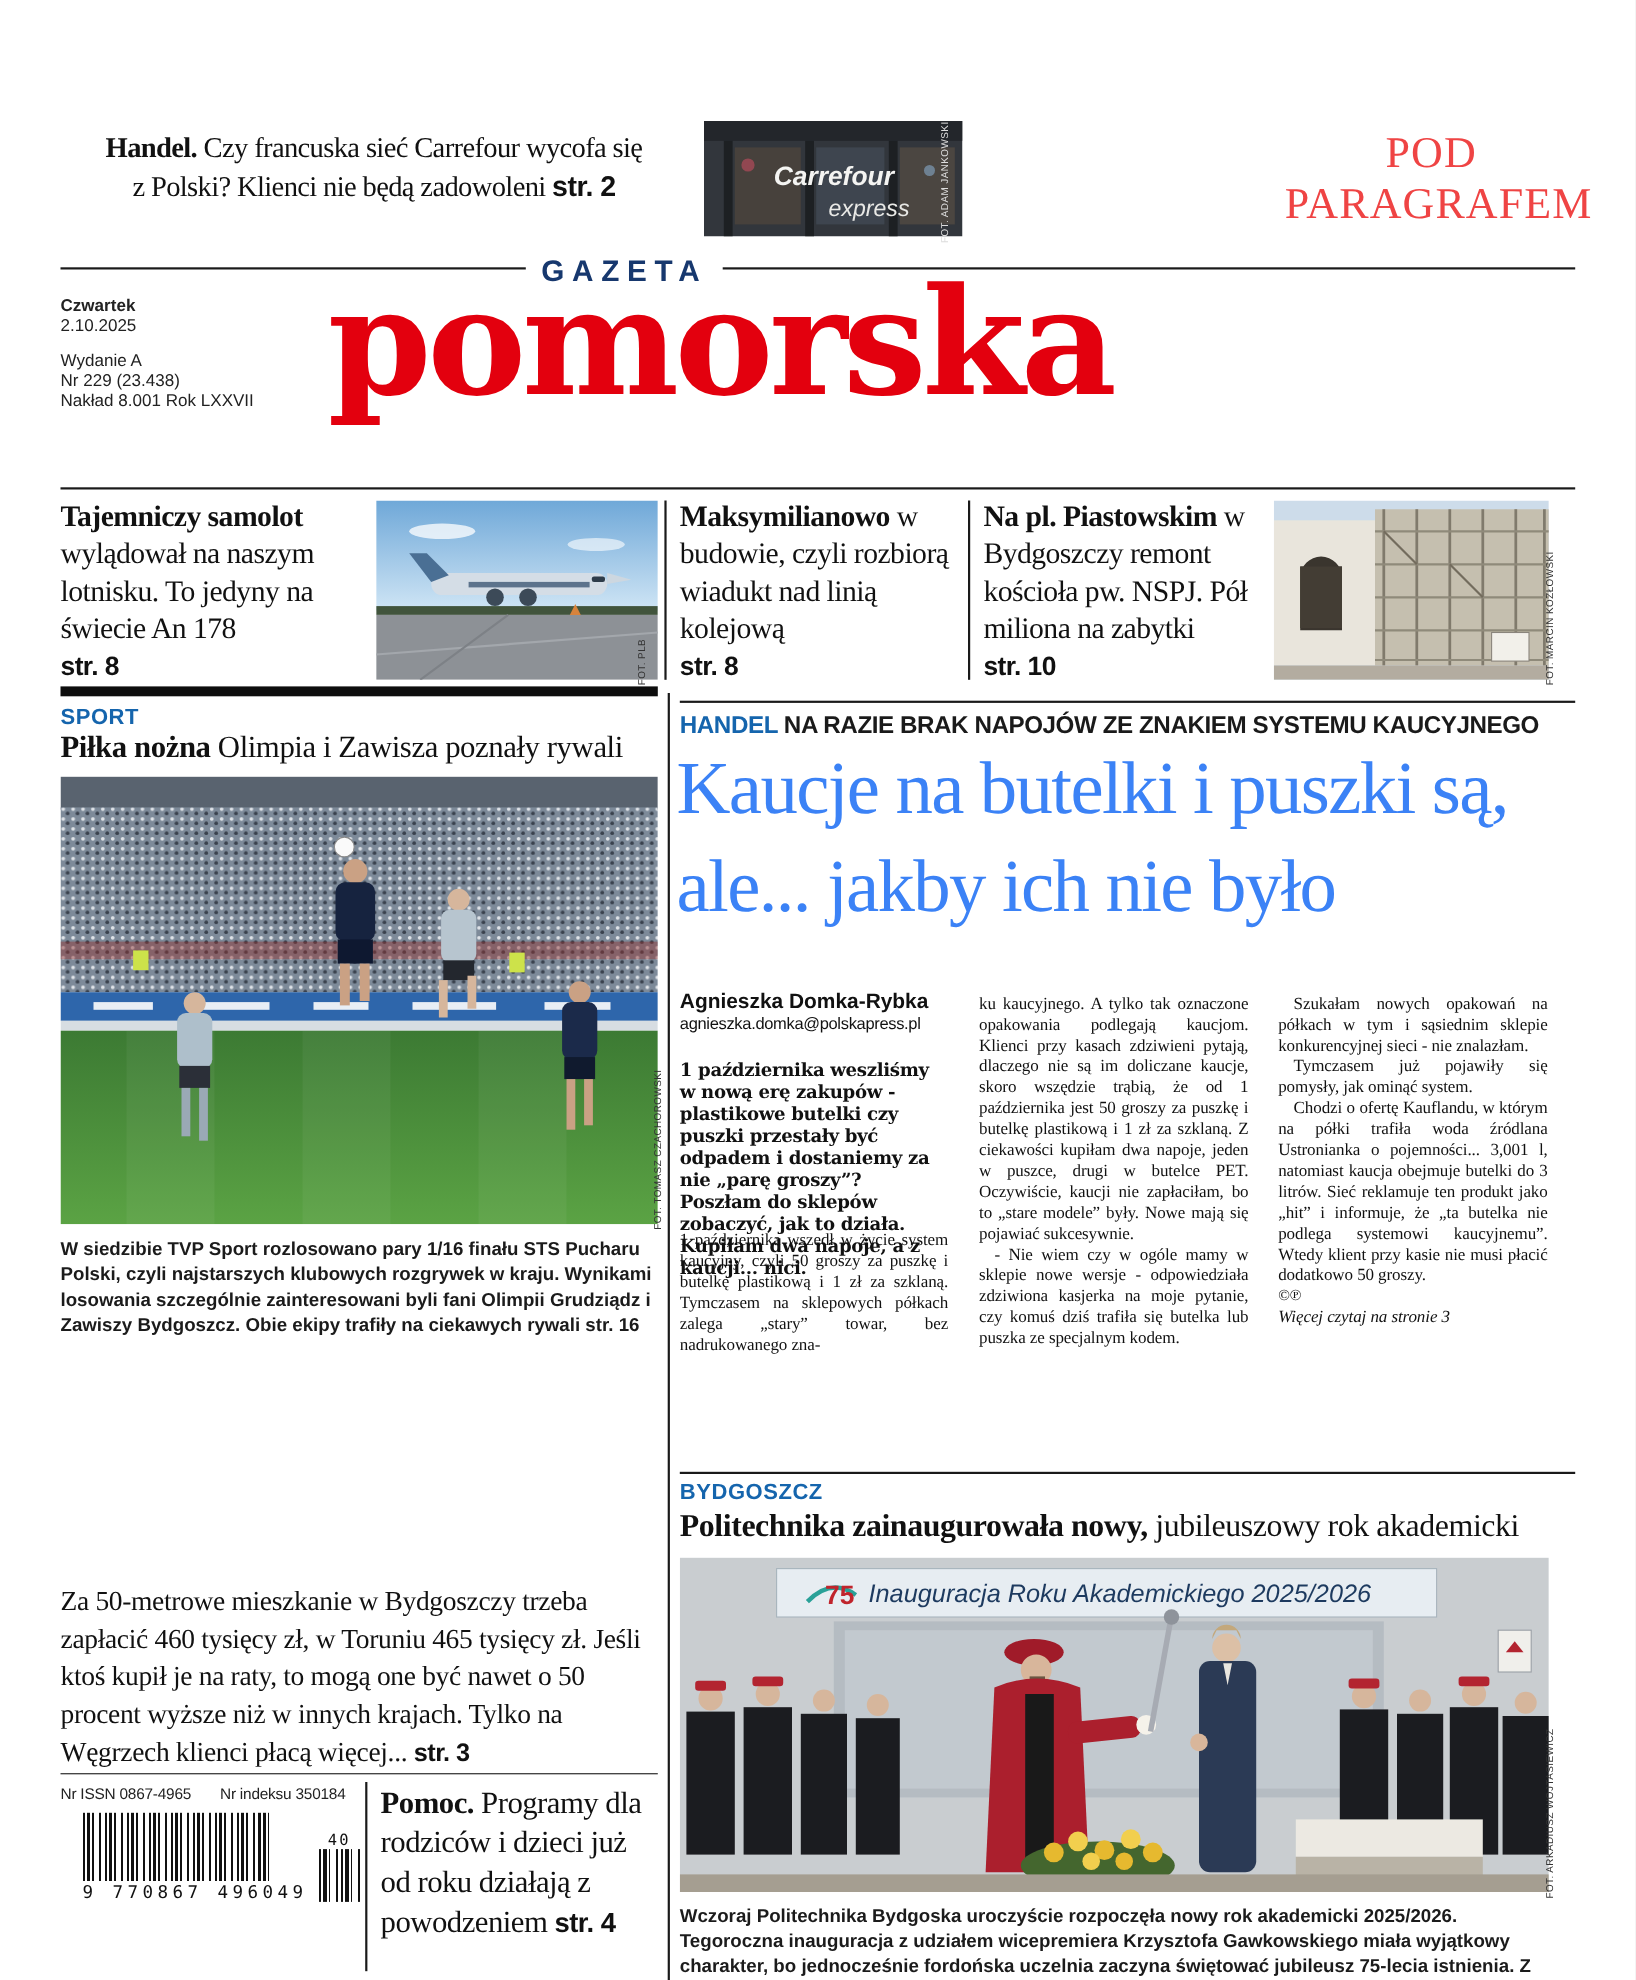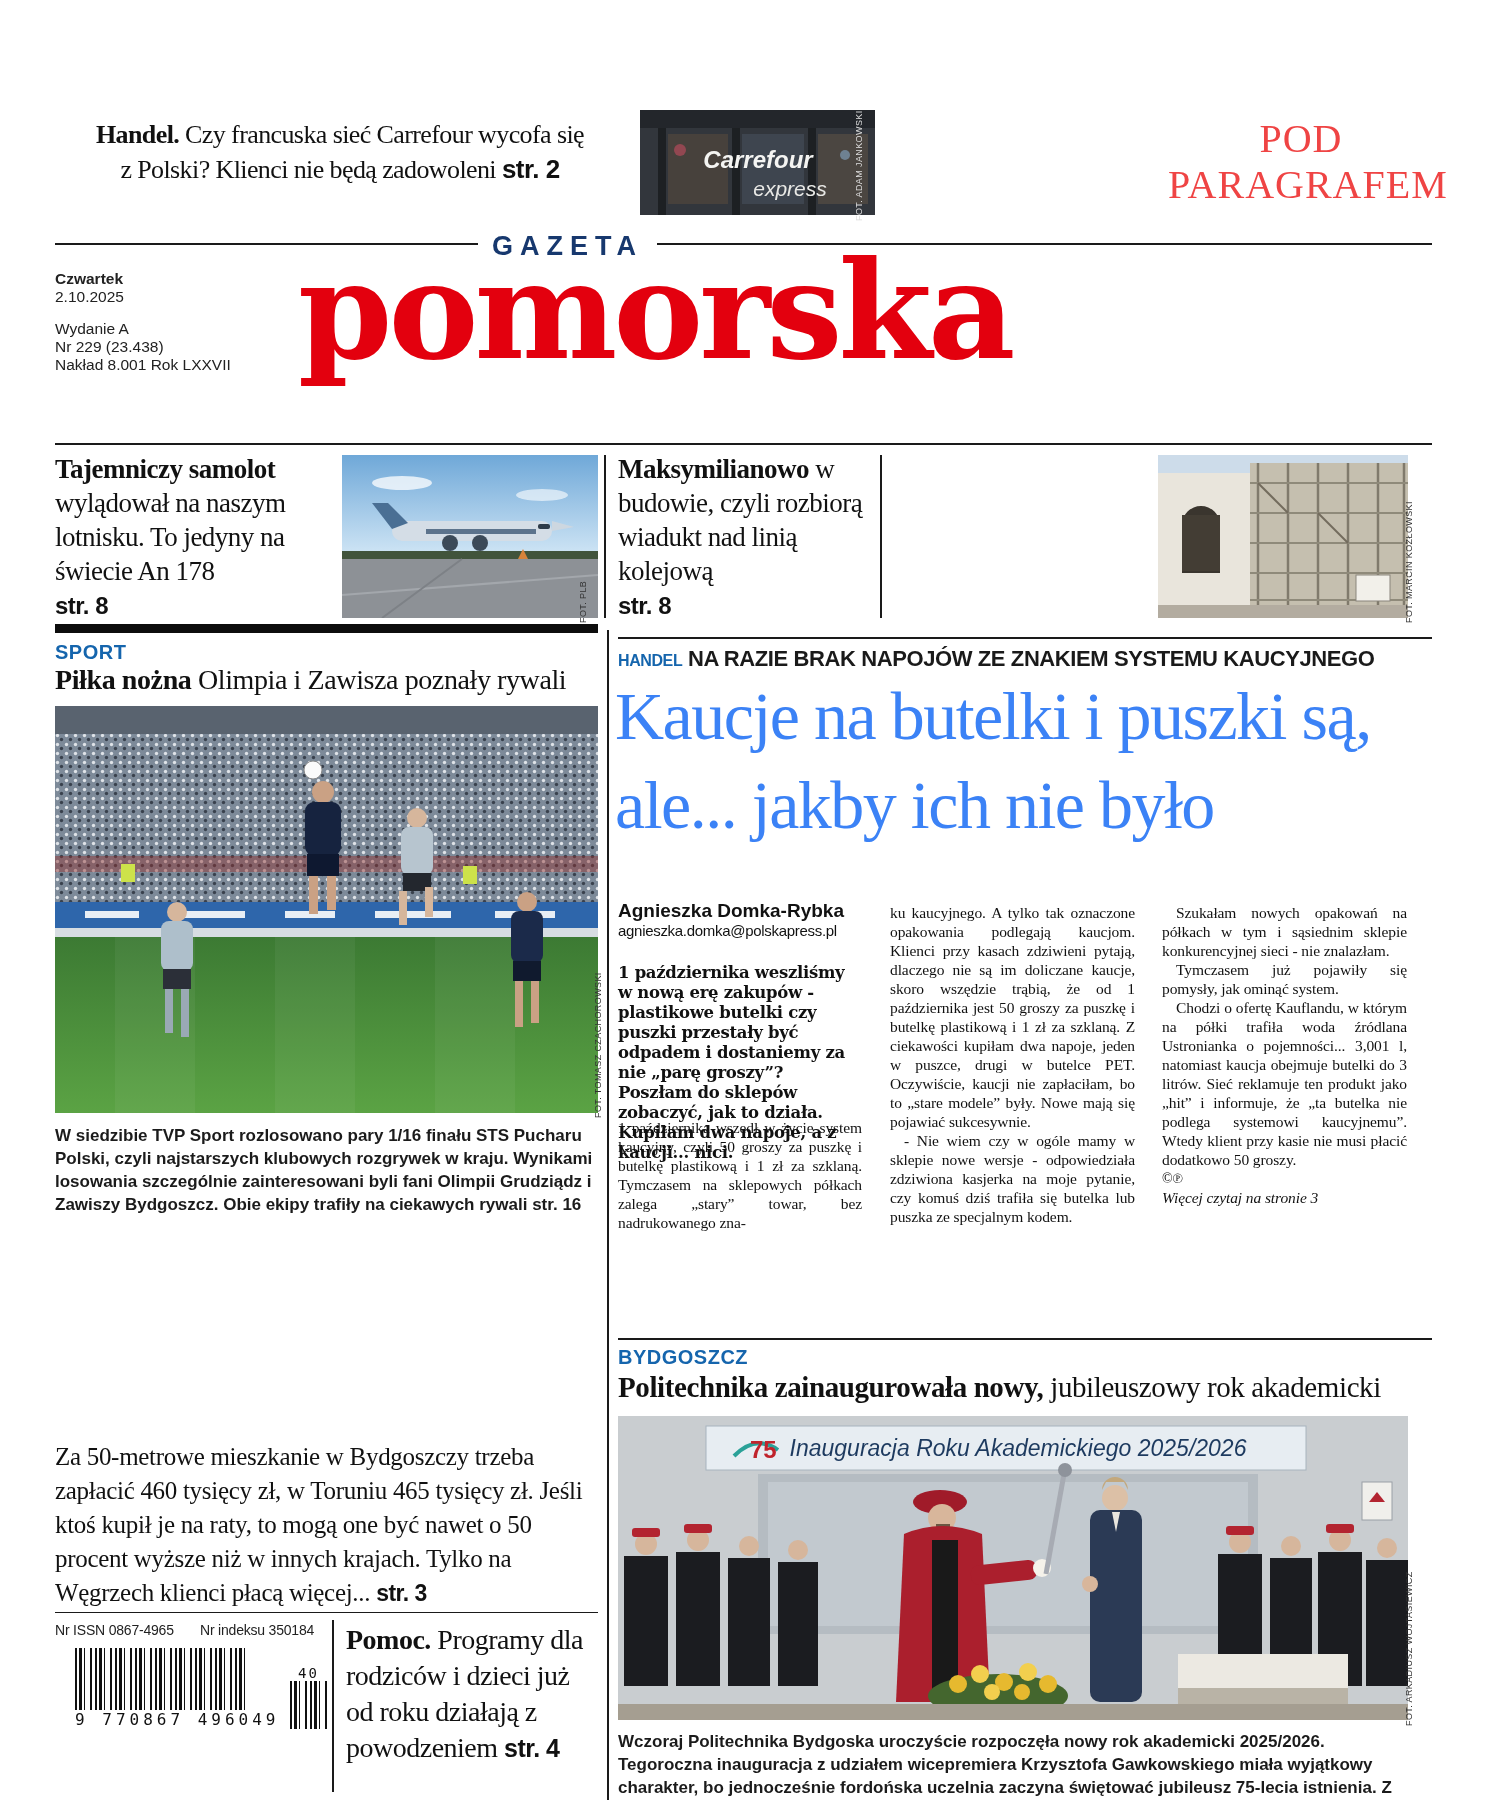--- a/index.html
+++ b/index.html
@@ -143,20 +143,25 @@
   <div class="rule-v" style="left:604px;top:455px;height:163px;"></div>
 
   <div class="abs teaser" style="left:618px;top:452px;width:258px;">
     <b>Maksymilianowo</b>
     <span>w budowie, czyli rozbiorą wiadukt nad linią kolejową</span><br>
     <span class="t-ref">str. 8</span>
   </div>
 
   <div class="rule-v" style="left:880px;top:455px;height:163px;"></div>
 
+  <div class="abs teaser" style="left:894px;top:452px;width:258px;">
+    <b>Na pl. Piastowskim</b>
+    <span>w Bydgoszczy remont kościoła pw. NSPJ. Pół miliona na zabytki</span><br>
+    <span class="t-ref">str. 10</span>
+  </div>
 
   <div class="abs" style="left:1158px;top:455px;">
     <svg width="250" height="163" viewBox="0 0 250 163">
       <rect width="250" height="163" fill="#cddcea"></rect>
       <rect x="0" y="18" width="92" height="132" fill="#e9e5dc"></rect>
       <path d="M24 60 h38 v58 h-38 z M24 70 a19 19 0 0 1 38 0" fill="#3a352e"></path>
       <rect x="24" y="60" width="38" height="56" fill="#433d34"></rect>
       <rect x="92" y="8" width="158" height="142" fill="#cfc6b8"></rect>
       <g stroke="#7a7266" stroke-width="2.5">
         <line x1="100" y1="8" x2="100" y2="150"></line>
@@ -289,21 +294,21 @@
 
   <div class="rule-v" style="left:332px;top:1620px;height:172px;width:1.5px;"></div>
   <div class="abs pomoc" style="left:346px;top:1622px;width:252px;">
     <b>Pomoc.</b>
     <span>Programy dla rodziców i dzieci już od roku działają z powodzeniem</span>
     <b class="ref-sans" style="font-size:25px;">str. 4</b>
   </div>
 
   <div class="rule-h" style="left:618px;top:637px;width:814px;height:1.5px;"></div>
   <div class="abs main-kicker" style="left:618px;top:646px;">
-    <span class="kicker-blue" style="font-size:16px;">HANDEL</span>
+    <span class="kicker-blue" style="font-size:22px;">HANDEL</span>
     <span>NA RAZIE BRAK NAPOJÓW ZE ZNAKIEM SYSTEMU KAUCYJNEGO</span>
   </div>
 
   <div class="abs main-headline" style="left:615px;top:672px;width:800px;">Kaucje na butelki i puszki są, ale... jakby ich nie było</div>
 
   <div class="abs" style="left:618px;top:900px;width:244px;">
     <div class="byline-name">Agnieszka Domka-Rybka</div>
     <div class="byline-mail">agnieszka.domka@polskapress.pl</div>
   </div>
 

